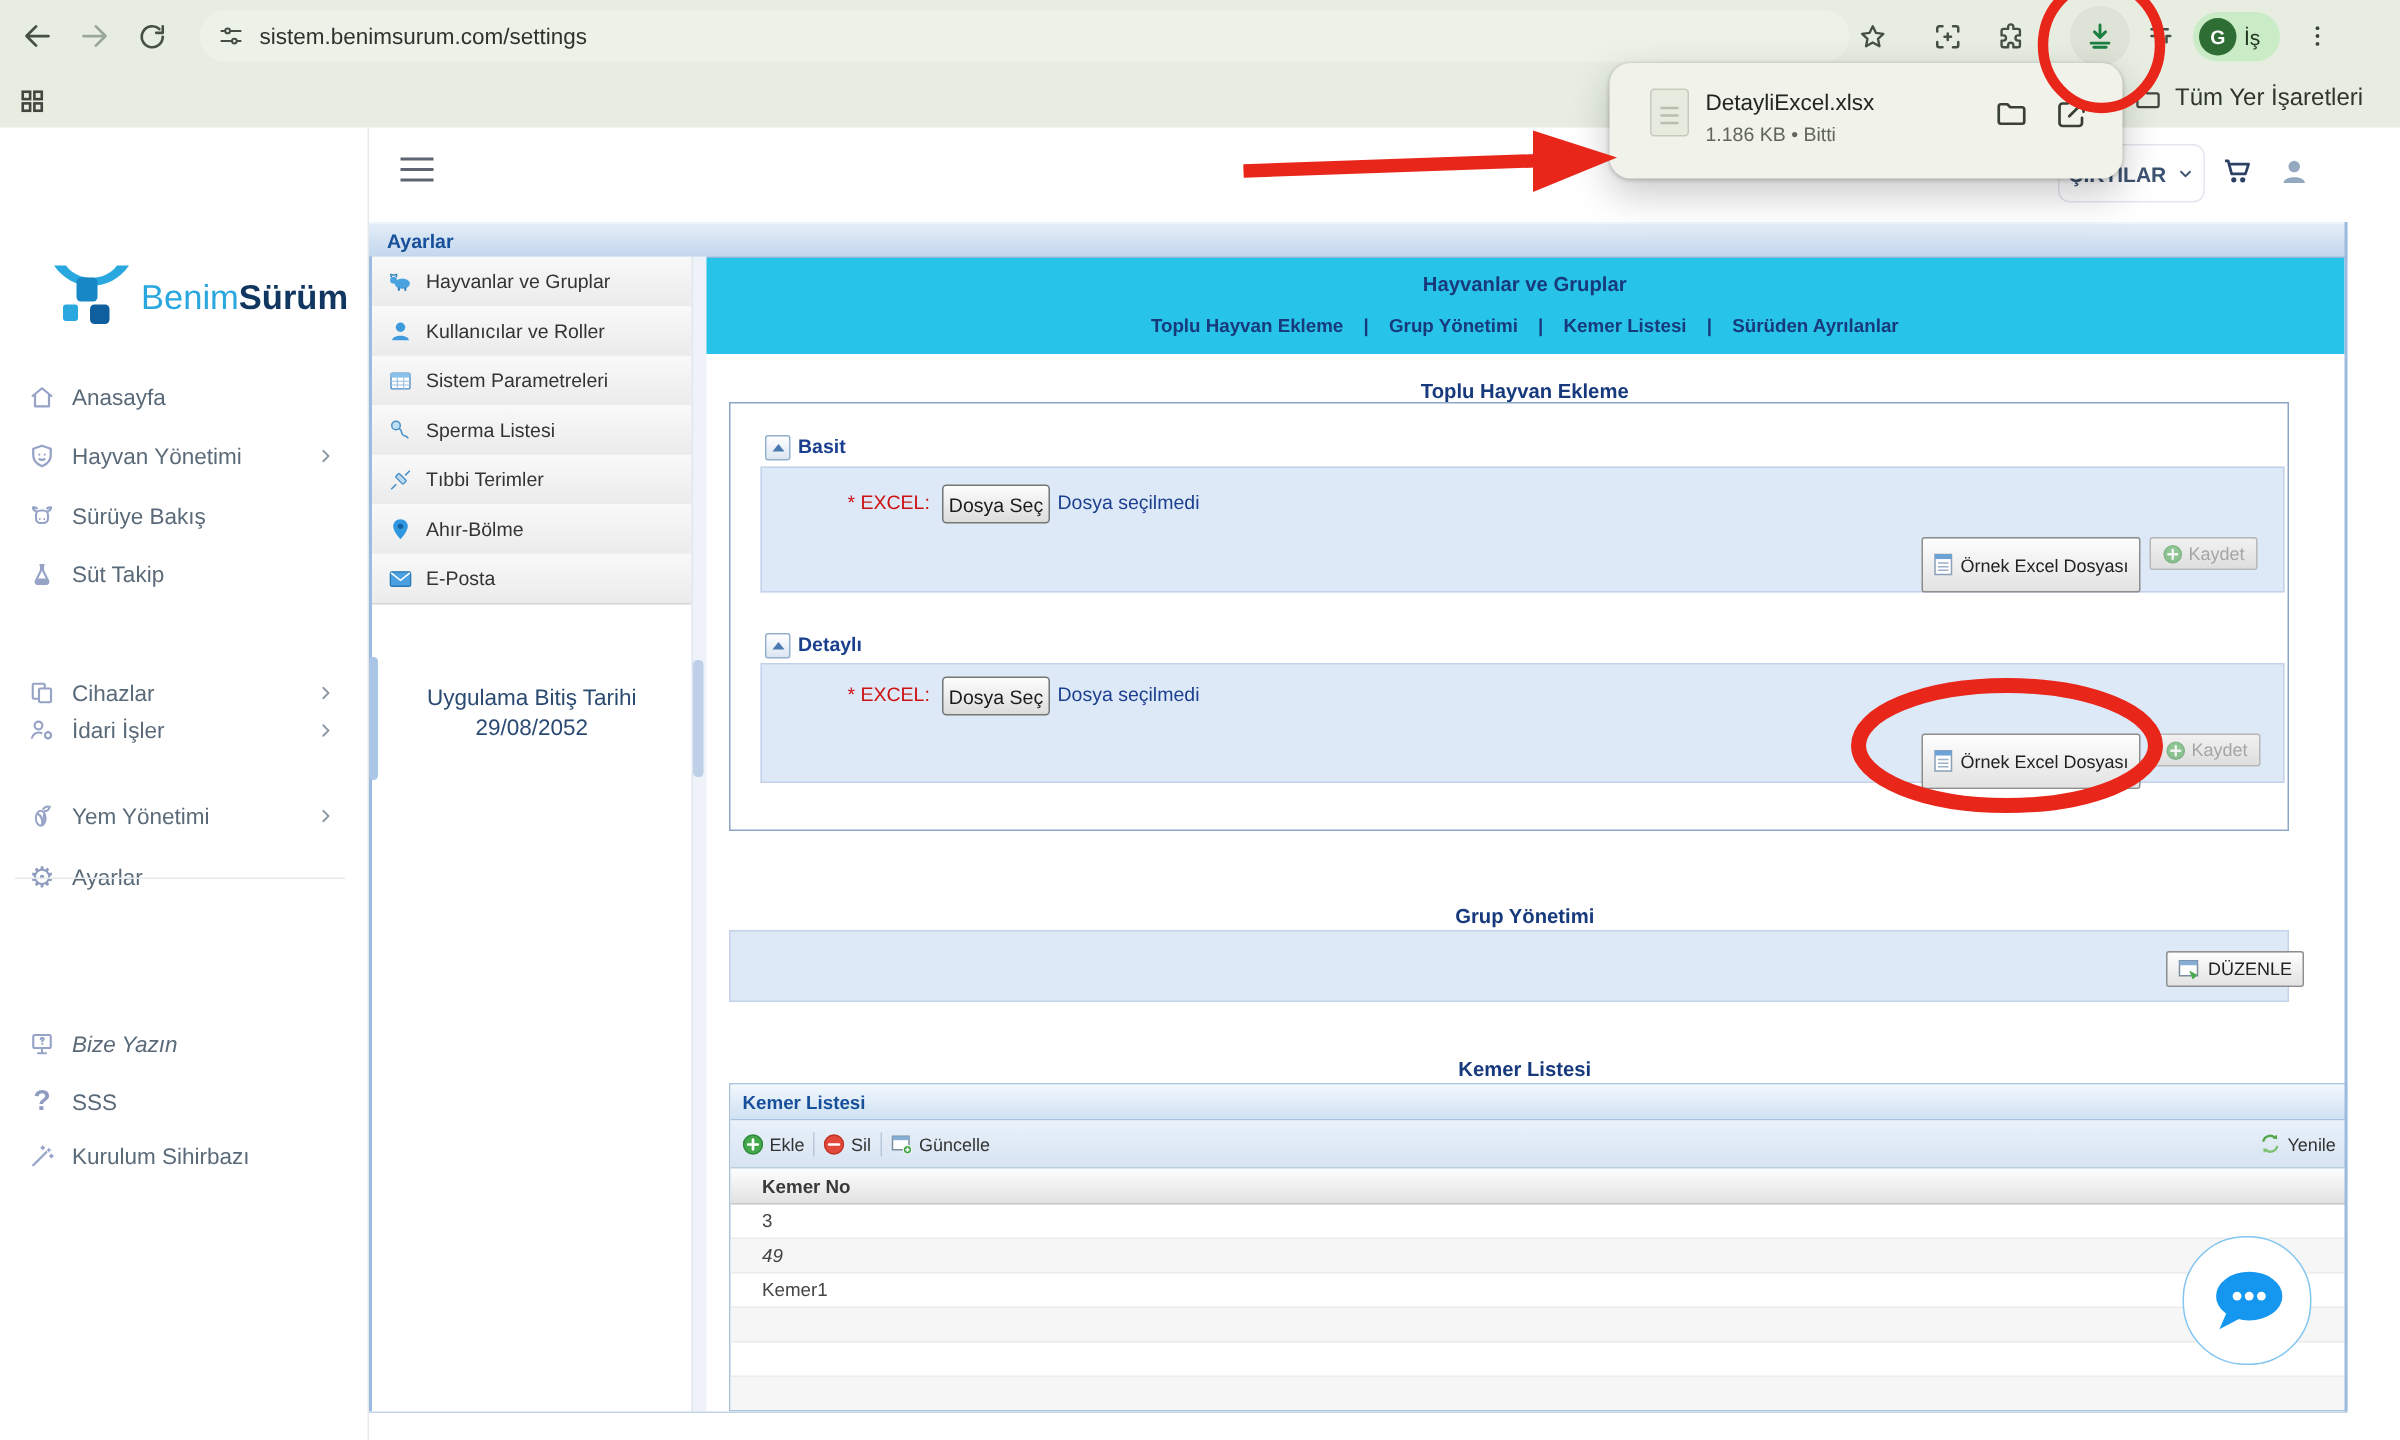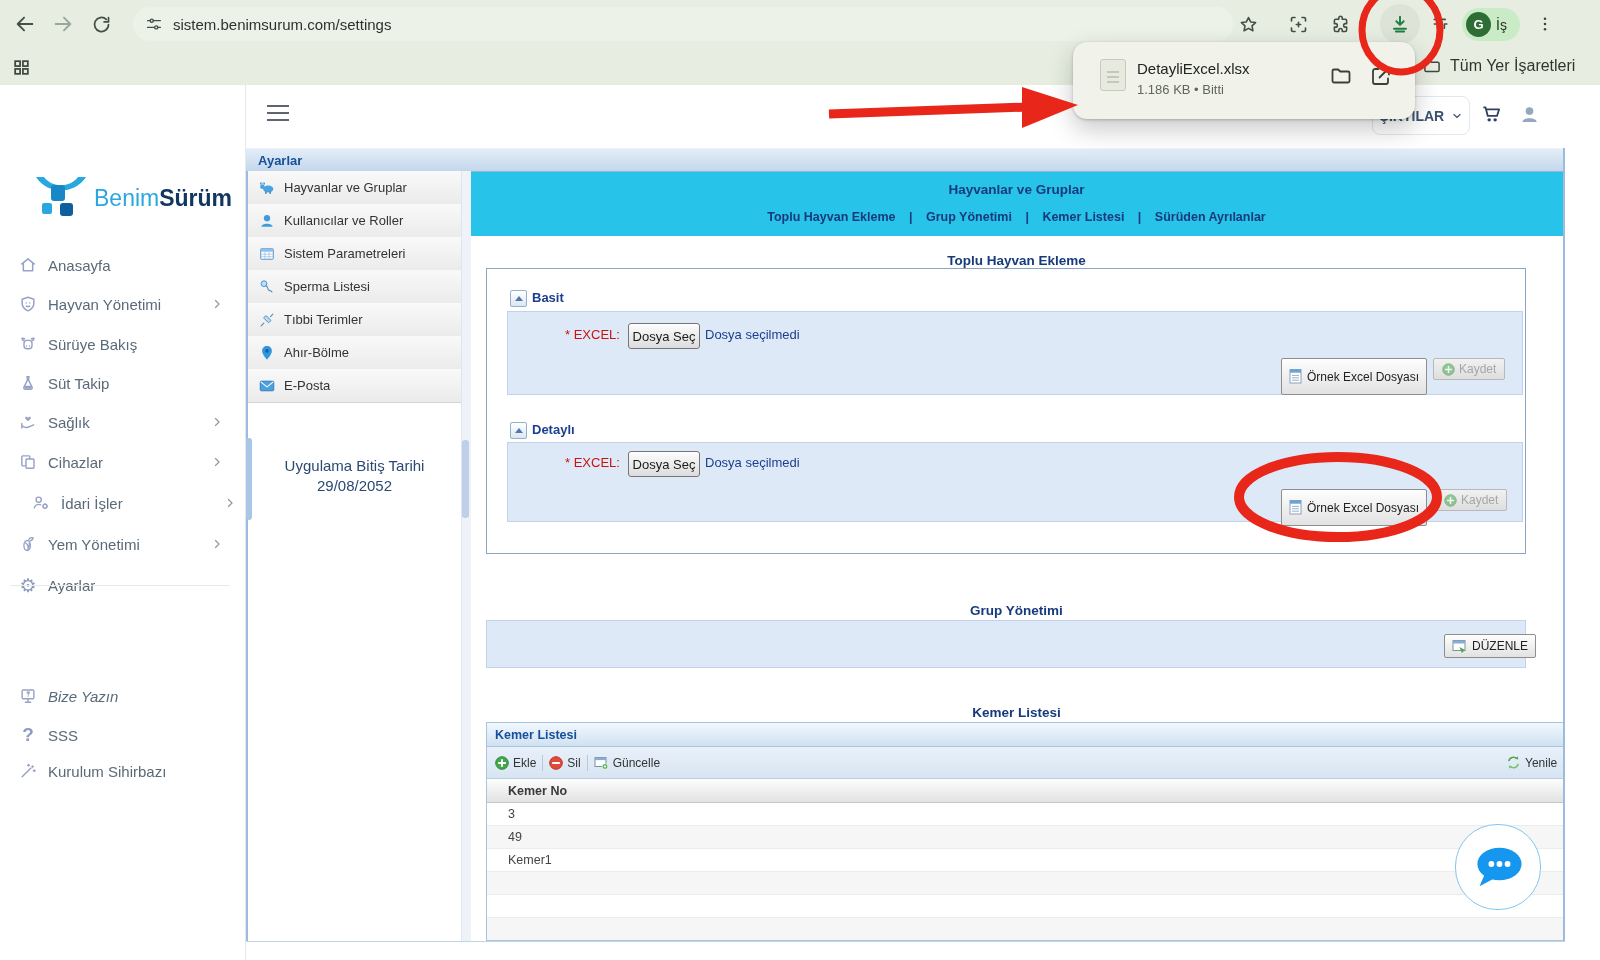--- a/index.html
+++ b/index.html
@@ -77,21 +77,21 @@
   .kemer-cap span{font-size:12.5px;font-weight:bold;color:#164f9a;margin-left:8px;}
   .kemer-tools{height:31px;background:linear-gradient(#e9f1fa,#d7e4f2);border-bottom:1px solid #b9cede;
                display:flex;align-items:center;padding-left:8px;position:relative;}
   .tool-btn{display:flex;align-items:center;font-size:12px;color:#333;margin-right:6px;}
   .tool-btn .ico{margin-right:4px;display:flex;}
   .tool-sep{width:1px;height:16px;background:#b8c8da;margin-right:6px;}
   .kemer-colhead{height:23px;background:linear-gradient(#fdfdfd,#e2e2e2);border-bottom:1px solid #c6c6c6;display:flex;align-items:center;}
   .kemer-colhead span{font-size:12.5px;font-weight:bold;color:#3a3a3a;margin-left:21px;}
   .krow{height:22px;border-bottom:1px solid #ececec;display:flex;align-items:center;font-size:12.5px;color:#444;}
   .krow span{margin-left:21px;}
-  .stripe{background:#f6f6f6;}
+  .stripe{background:#f6f6f6;font-style:italic;}
   .chat-fab{left:1455px;top:824px;width:84px;height:84px;border-radius:42px;background:#fff;border:1px solid #85c6f0;
             display:flex;align-items:center;justify-content:center;z-index:5;}
   .annot{left:0;top:0;z-index:50;pointer-events:none;}
 </style>
 </head>
 <body>
 
 <div id="stage">
 
   <div class="ab chrome">
@@ -245,49 +245,35 @@
     </div>
     <div class="ab side-item" style="top:284px;">
       <span class="ico">
           <svg width="20" height="20" viewBox="0 0 24 24" fill="none" stroke="currentColor" stroke-width="1.7" stroke-linejoin="round">
             <path d="M10 4.4h4M11.2 4.4v4.4L7 17.2a1.8 1.8 0 0 0 1.7 2.4h6.6a1.8 1.8 0 0 0 1.7-2.4L12.8 8.8V4.4"></path>
             <path d="M8.5 15.2h7l.8 2.2c.3.8-.3 1.6-1.1 1.6H8.8c-.8 0-1.4-.8-1.1-1.6z" fill="currentColor" stroke="none"></path>
           </svg>
         </span>
       <span class="lbl">Süt Takip</span>
     </div>
-    <div class="ab side-item" style="top:323px;">
-      <span class="ico">
-          <svg width="20" height="20" viewBox="0 0 24 24" fill="none" stroke="currentColor" stroke-width="1.7" stroke-linecap="round">
-            <path d="M12 7.4c0-2.2-3.4-2.6-3.4-.2 0 1.7 3.4 3.6 3.4 3.6s3.4-1.9 3.4-3.6c0-2.4-3.4-2-3.4.2z" fill="currentColor" stroke="none"></path>
-            <path d="M4.8 16.4c2.6 2.3 6 2.7 9 1.2l5-2.2M4.6 13.8v5.4"></path>
-          </svg>
-        </span>
-      <span class="lbl">Sağlık</span>
-      <span class="chev">
-          <svg width="12" height="12" viewBox="0 0 24 24" fill="none" stroke="currentColor" stroke-width="2.4" stroke-linecap="round">
-            <path d="M9 5l7 7-7 7"></path>
-          </svg>
-        </span>
-    </div>
     <div class="ab side-item" style="top:363px;">
       <span class="ico">
           <svg width="20" height="20" viewBox="0 0 24 24" fill="none" stroke="currentColor" stroke-width="1.7">
             <rect x="4.6" y="4.6" width="9.6" height="12" rx="1"></rect>
             <rect x="9.6" y="8.4" width="9.6" height="11" rx="1" fill="#fff"></rect>
           </svg>
         </span>
       <span class="lbl">Cihazlar</span>
       <span class="chev">
           <svg width="12" height="12" viewBox="0 0 24 24" fill="none" stroke="currentColor" stroke-width="2.4" stroke-linecap="round">
             <path d="M9 5l7 7-7 7"></path>
           </svg>
         </span>
     </div>
-    <div class="ab side-item" style="top:404px;padding-left:13px;">
+    <div class="ab side-item" style="top:388px;">
       <span class="ico">
           <svg width="20" height="20" viewBox="0 0 24 24" fill="none" stroke="currentColor" stroke-width="1.7">
             <circle cx="9.2" cy="8" r="3.1"></circle>
             <path d="M3.8 18.6c.3-3.8 4-5 5.4-5 .9 0 2 .2 3 .8"></path>
             <circle cx="16.8" cy="15.8" r="2.4"></circle>
             <path d="M16.8 12.4v1M16.8 18.2v1M13.6 15.8h1M19 15.8h1"></path>
           </svg>
         </span>
       <span class="lbl">İdari İşler</span>
       <span class="chev">

